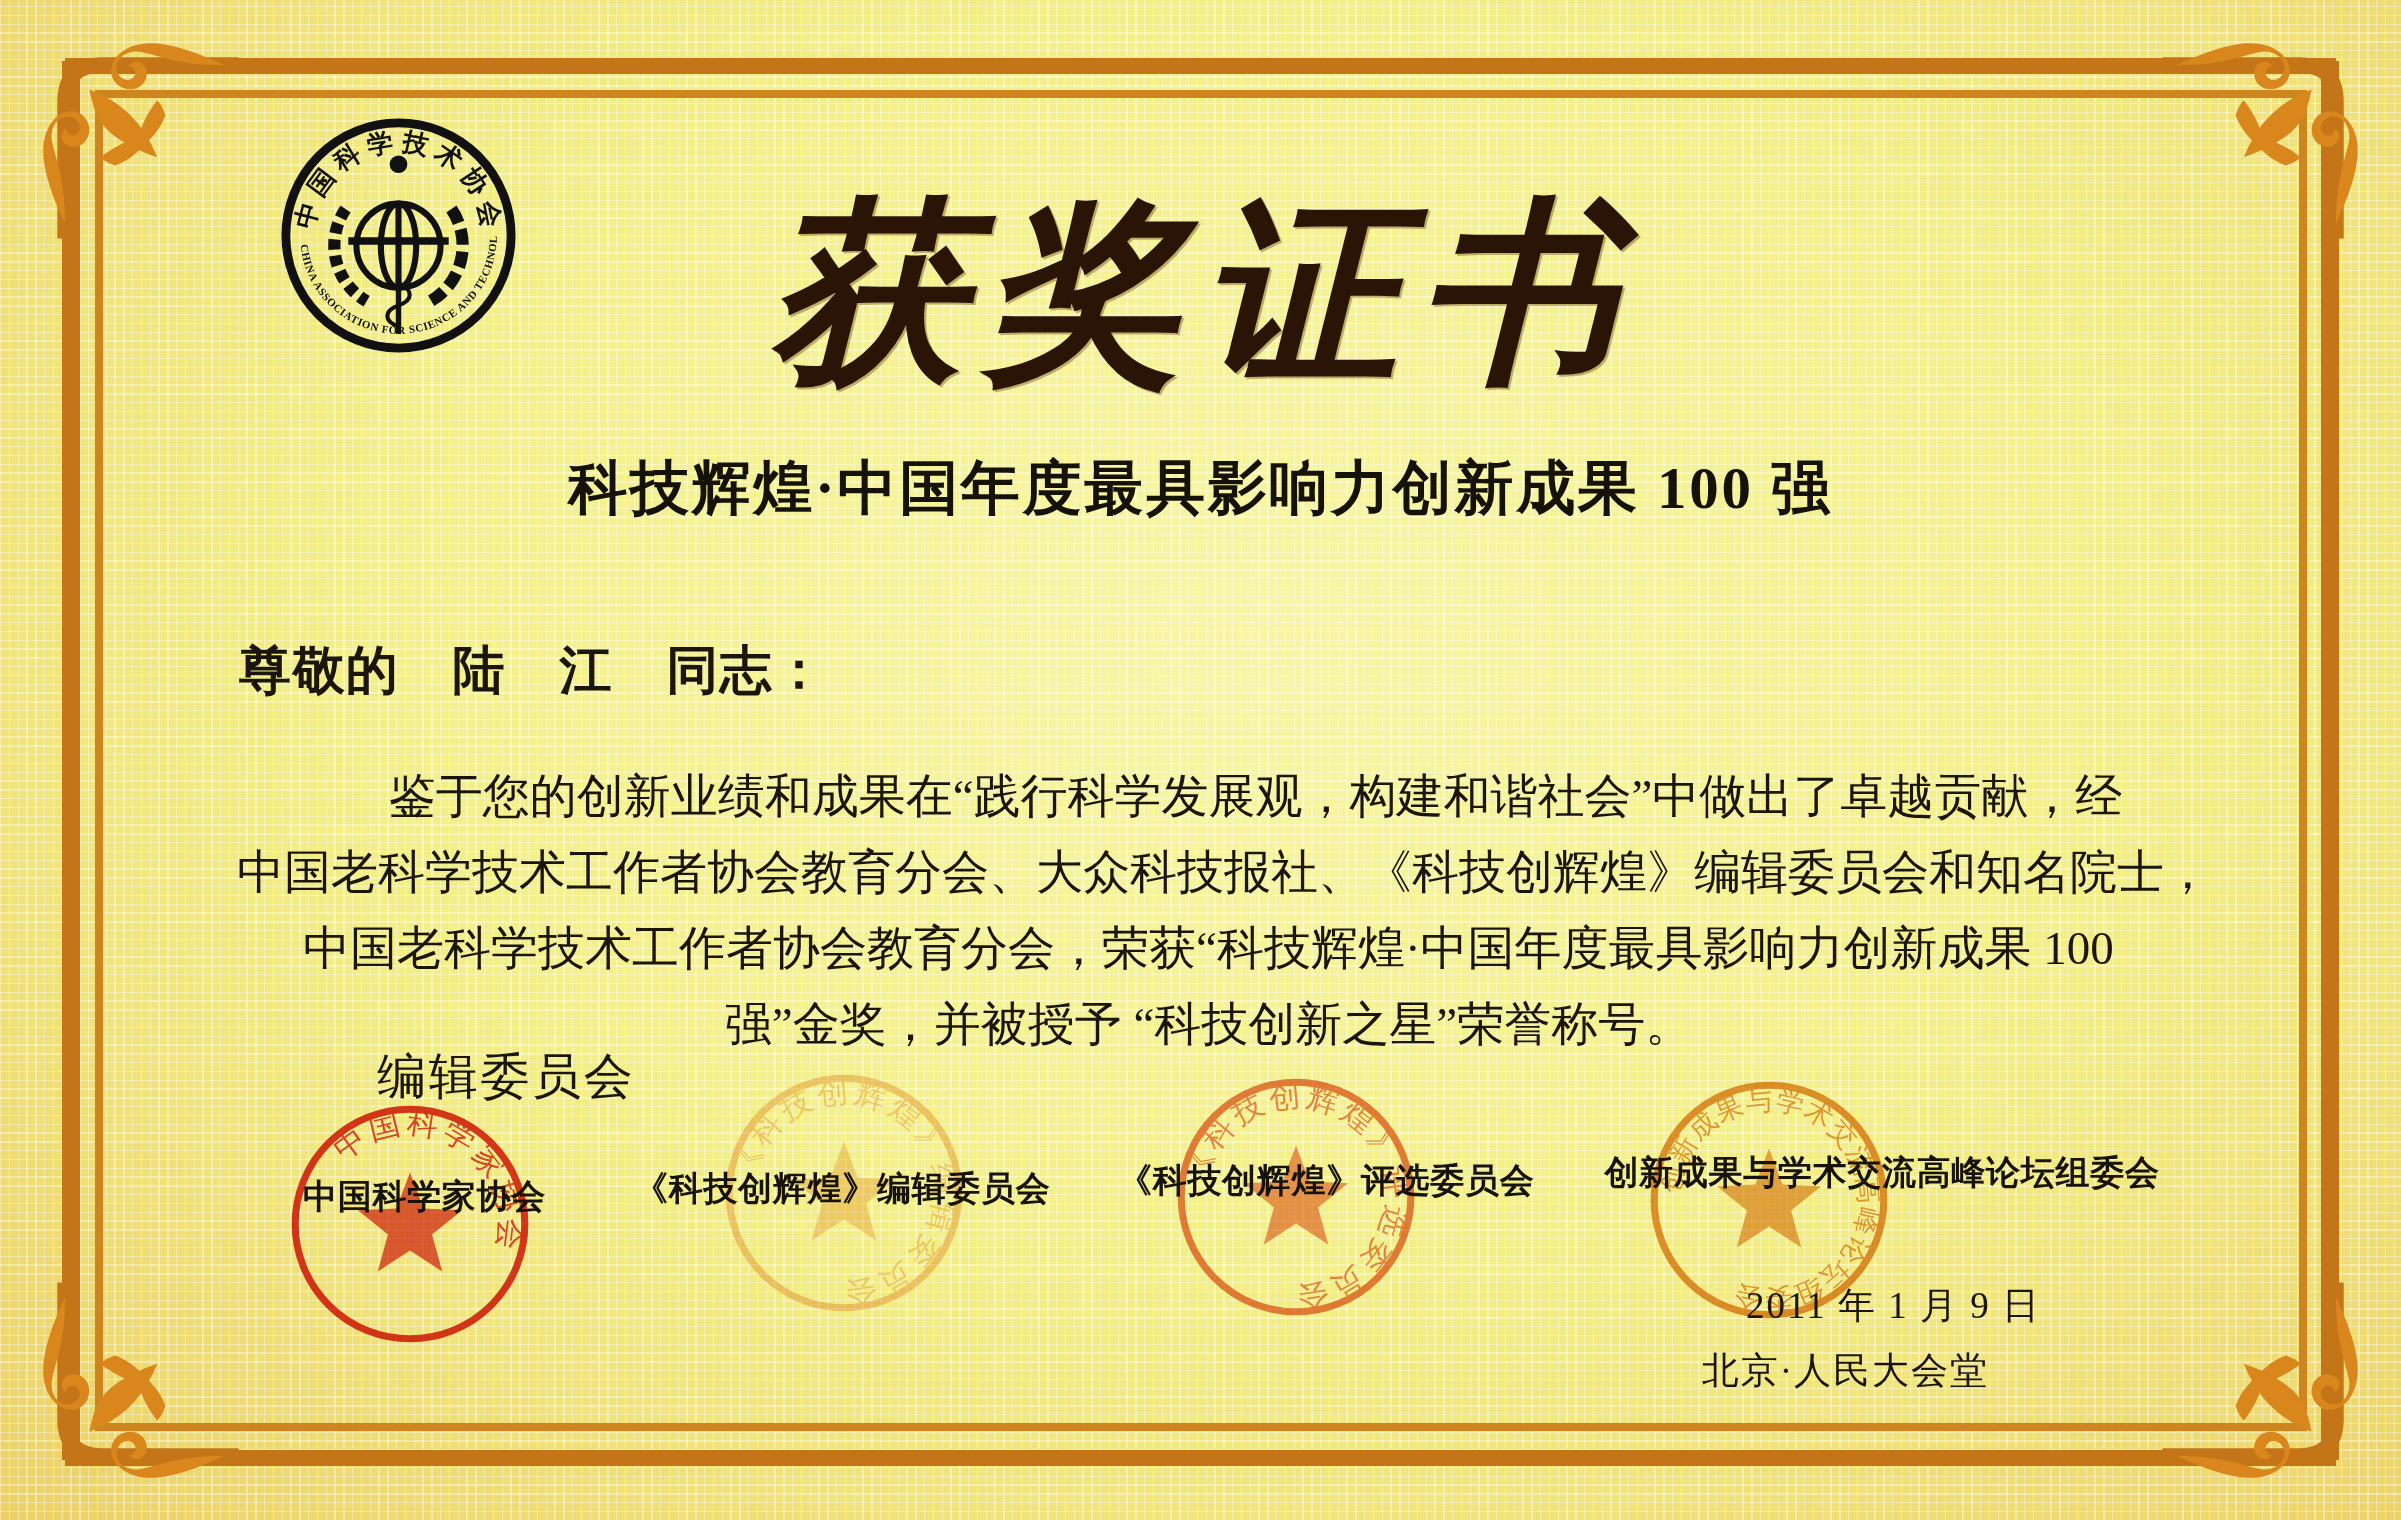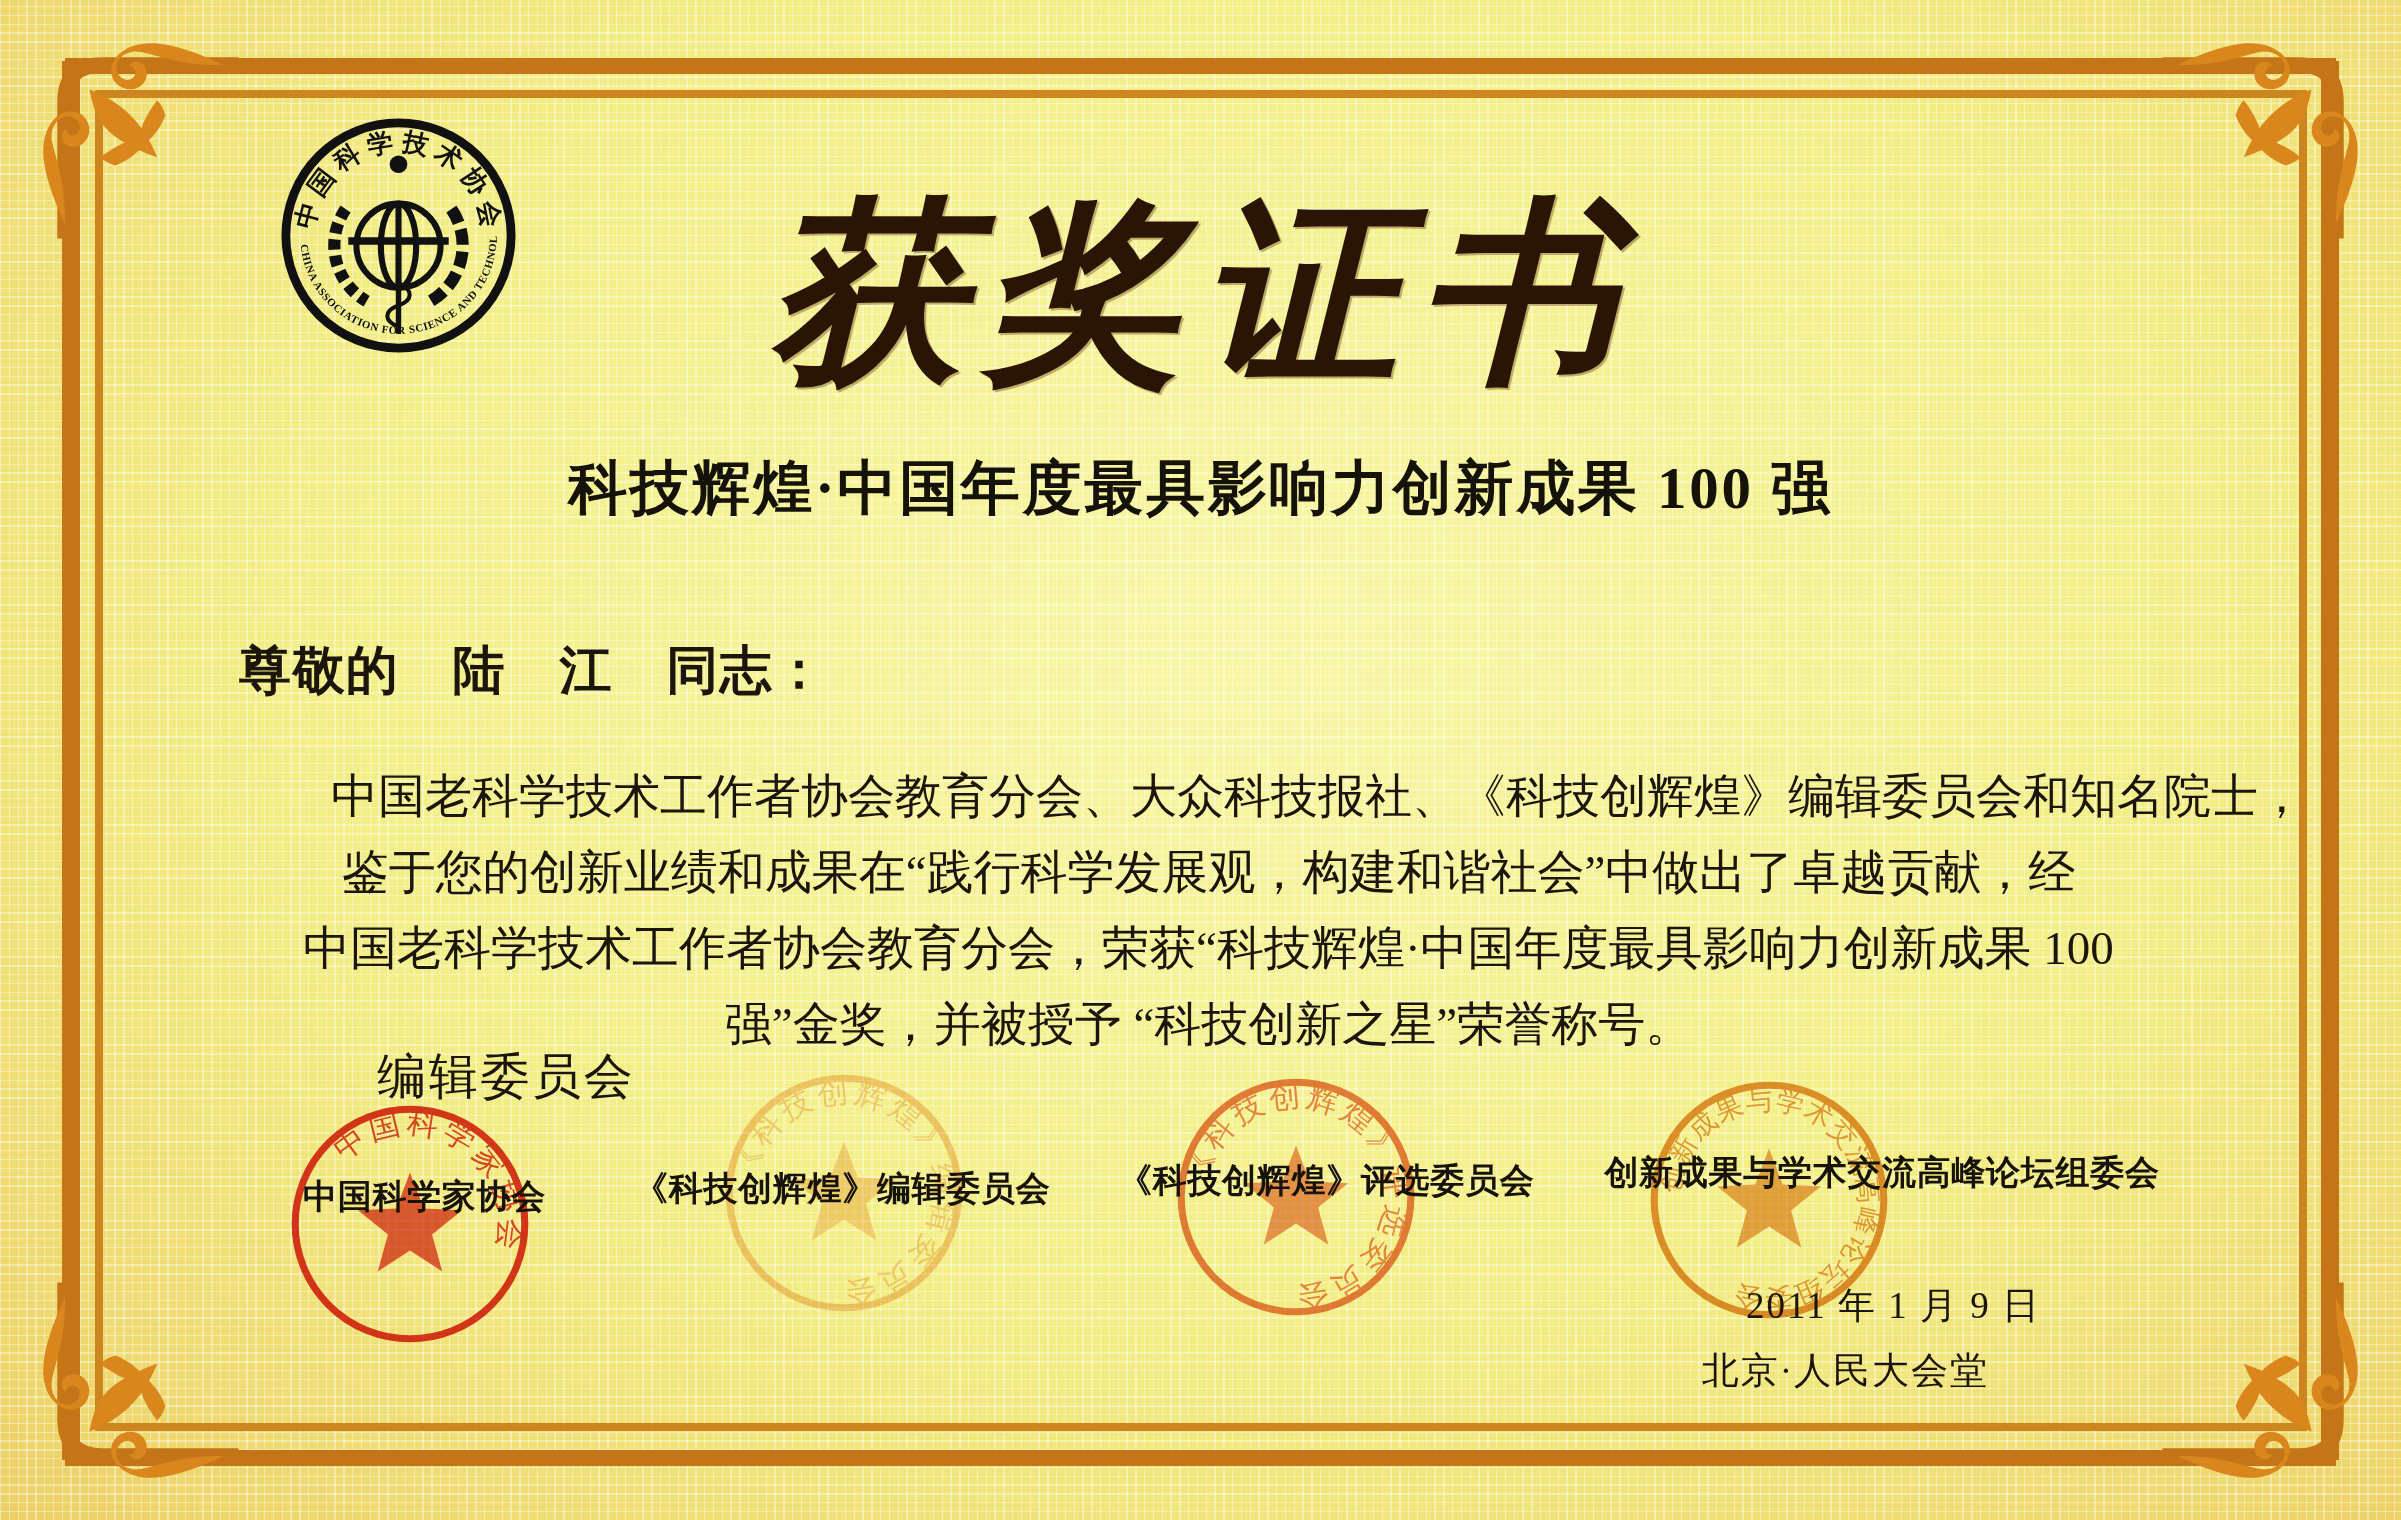--- a/index.html
+++ b/index.html
@@ -137,22 +137,22 @@
     </text>
   </svg>
 
   <div class="txt title">获奖证书</div>
 
   <div class="txt award">科技辉煌·中国年度最具影响力创新成果 100 强</div>
 
   <div class="txt salutation">尊敬的　陆　江　同志：</div>
 
   <div class="txt body">
+    <div class="body-line">鉴于您的创新业绩和成果在“践行科学发展观，构建和谐社会”中做出了卓越贡献，经</div>
     <div class="body-line">中国老科学技术工作者协会教育分会、大众科技报社、《科技创辉煌》编辑委员会和知名院士，</div>
-    <div class="body-line">鉴于您的创新业绩和成果在“践行科学发展观，构建和谐社会”中做出了卓越贡献，经</div>
     <div class="body-line">中国老科学技术工作者协会教育分会，荣获“科技辉煌·中国年度最具影响力创新成果 100</div>
     <div class="body-line">强”金奖，并被授予 “科技创新之星”荣誉称号。</div>
   </div>
 
   <div class="txt closing">编辑委员会</div>
 
   <svg class="stamp" style="left:281px;top:1095px;opacity:.95;" width="258" height="258" viewBox="0 0 400 400" color="#db2f1e">
     <circle cx="200" cy="200" r="178" fill="none" stroke="currentColor" stroke-width="11"></circle>
     <path d="M200 120 L221.2 175.9 L280.8 178.7 L234.2 216.1 L250 273.8 L200 241 L150 273.8 L165.8 216.1 L119.2 178.7 L178.8 175.9 Z" fill="currentColor" opacity=".8"></path>
     <defs>

